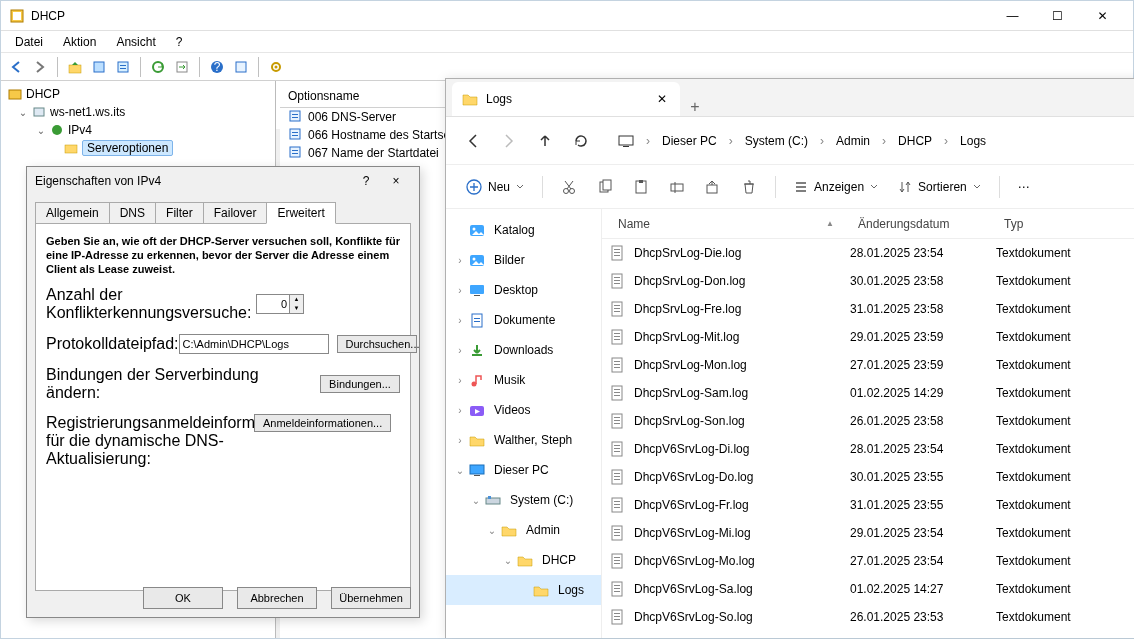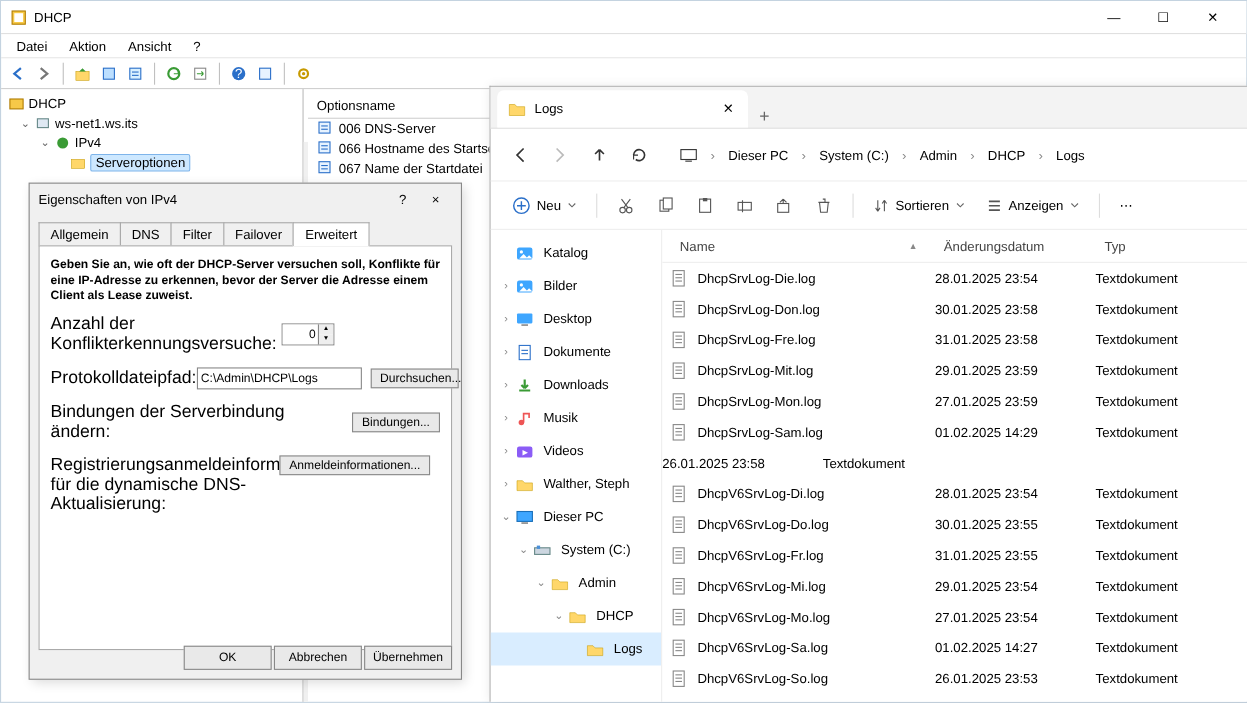--- a/index.html
+++ b/index.html
@@ -38,21 +38,21 @@
 .prop-close,.prop-help { width: 30px; text-align: center;}
 .prop-tabs { display: flex; padding: 6px 8px 0 8px; }
 .prop-tab { padding: 3px 10px; border: 1px solid #aaa; border-bottom: none; background: #f0f0f0; margin-right: -1px; position: relative; top: 1px;}
 .prop-tab.active { background: #fff; border-bottom:1px solid #fff; z-index:2;}
 .prop-panel { margin: 0 8px 8px 8px; border: 1px solid #aaa; background: #fff; height: 368px; padding: 10px; position: relative; }
 .prop-panel p { font-size: 11px; line-height: 14px; margin-bottom: 10px; font-weight: bold; }
 .prop-row { display: flex; align-items: center; margin-bottom: 12px; }
 .prop-row label { flex: 1; font-size: 16px; }
 .prop-inp { border: 1px solid #888; height: 20px; padding: 1px 3px; background: #fff; font-size:11px;}
 .prop-btn { border: 1px solid #888; background: #e9e9e9; padding: 2px 8px; font-size: 11px; min-width: 80px; text-align: center; margin-left: 8px;}
-.prop-buttons { position: absolute; right: 8px; bottom: 8px; display: flex; gap: 2px; }
+.prop-buttons { position: absolute; right: 8px; bottom: 8px; display: flex; gap: 14px; }
 .prop-buttons button { width: 80px; height: 22px; border: 1px solid #888; background: #e9e9e9; font-size: 11px;}
 .spinner { width:48px; display:flex; border:1px solid #888; height:20px;}
 .spinner input{ border:none; width:32px; text-align:right; padding-right:2px; font-size:11px;}
 .spinner-btns { width:14px; display:flex; flex-direction:column; border-left:1px solid #888;}
 .spinner-btns div{height:9px; font-size:6px; text-align:center; line-height:8px; background:#eee;}
 
 
 .explorer { position: absolute; left: 445px; top: 78px; width: 796px; height: 560px; background: #fff; border: 1px solid #b0b0b0; border-right: none; border-bottom: none; box-shadow: 0 0 10px rgba(0,0,0,0.1);}
 .ex-tabs-bar { height: 38px; background: #f3f3f3; display: flex; align-items: flex-end; border-bottom: 1px solid #e0e0e0;}
 .ex-tab { background:#fff; height:34px; width:228px; display:flex; align-items:center; padding:0 10px; border-radius:6px 6px 0 0; margin-left:6px;}
@@ -398,32 +398,32 @@
         </svg>
       </div>
     <div class="ex-cmd-btn">
         <svg width="16" height="16">
           <path d="M4 5 h8 l-1 9 h-6 z M3 5 h10 M7 2 h2 v3" fill="none" stroke="#555"></path>
         </svg>
       </div>
     <div class="ex-cmd-sep"></div>
     <div class="ex-cmd-btn">
       <svg width="14" height="14">
-          <path d="M4 2 v10 M4 12 l-2 -3 M4 12 l2 -3 M10 12 v-10 M10 2 l-2 3 M10 2 l2 3" fill="none" stroke="#555"></path>
-        </svg>
-      <span>Sortieren</span>
+          <path d="M2 3 h10 M2 7 h10 M2 11 h10" stroke="#555" stroke-width="1.5"></path>
+        </svg>
+      <span>Anzeigen</span>
       <svg width="8" height="8">
           <path d="M1 2 L4 5 L7 2" fill="none" stroke="#666"></path>
         </svg>
     </div>
     <div class="ex-cmd-btn">
       <svg width="14" height="14">
-          <path d="M2 3 h10 M2 7 h10 M2 11 h10" stroke="#555" stroke-width="1.5"></path>
-        </svg>
-      <span>Anzeigen</span>
+          <path d="M4 2 v10 M4 12 l-2 -3 M4 12 l2 -3 M10 12 v-10 M10 2 l-2 3 M10 2 l2 3" fill="none" stroke="#555"></path>
+        </svg>
+      <span>Sortieren</span>
       <svg width="8" height="8">
           <path d="M1 2 L4 5 L7 2" fill="none" stroke="#666"></path>
         </svg>
     </div>
     <div class="ex-cmd-sep"></div>
     <div class="ex-cmd-btn">⋯</div>
   </div>
   <div class="ex-body">
     <div class="ex-tree" id="ex-tree">
         <div class="ex-tree-row" style="padding-left: 6px; text-align: right;">
@@ -650,20 +650,31 @@
                   <rect x="4" y="7" width="6" height="1" fill="#888"></rect>
                   <rect x="4" y="10" width="6" height="1" fill="#888"></rect>
                 </svg>
               </span>
               <span>DhcpSrvLog-Sam.log</span>
             </div>
             <div class="ex-col-date">01.02.2025 14:29</div>
             <div class="ex-col-type">Textdokument</div>
           </div>
           <div class="ex-file-row">
+            <div class="ex-col-name">
+              <span class="ficn">
+                <svg width="14" height="16">
+                  <rect x="2" y="1" width="10" height="14" class="fileic"></rect>
+                  <rect x="4" y="4" width="6" height="1" fill="#888"></rect>
+                  <rect x="4" y="7" width="6" height="1" fill="#888"></rect>
+                  <rect x="4" y="10" width="6" height="1" fill="#888"></rect>
+                </svg>
+              </span>
+              <span>DhcpSrvLog-Son.log</span>
+            </div>
             <div class="ex-col-date">26.01.2025 23:58</div>
             <div class="ex-col-type">Textdokument</div>
           </div>
           <div class="ex-file-row">
             <div class="ex-col-name">
               <span class="ficn">
                 <svg width="14" height="16">
                   <rect x="2" y="1" width="10" height="14" class="fileic"></rect>
                   <rect x="4" y="4" width="6" height="1" fill="#888"></rect>
                   <rect x="4" y="7" width="6" height="1" fill="#888"></rect>

